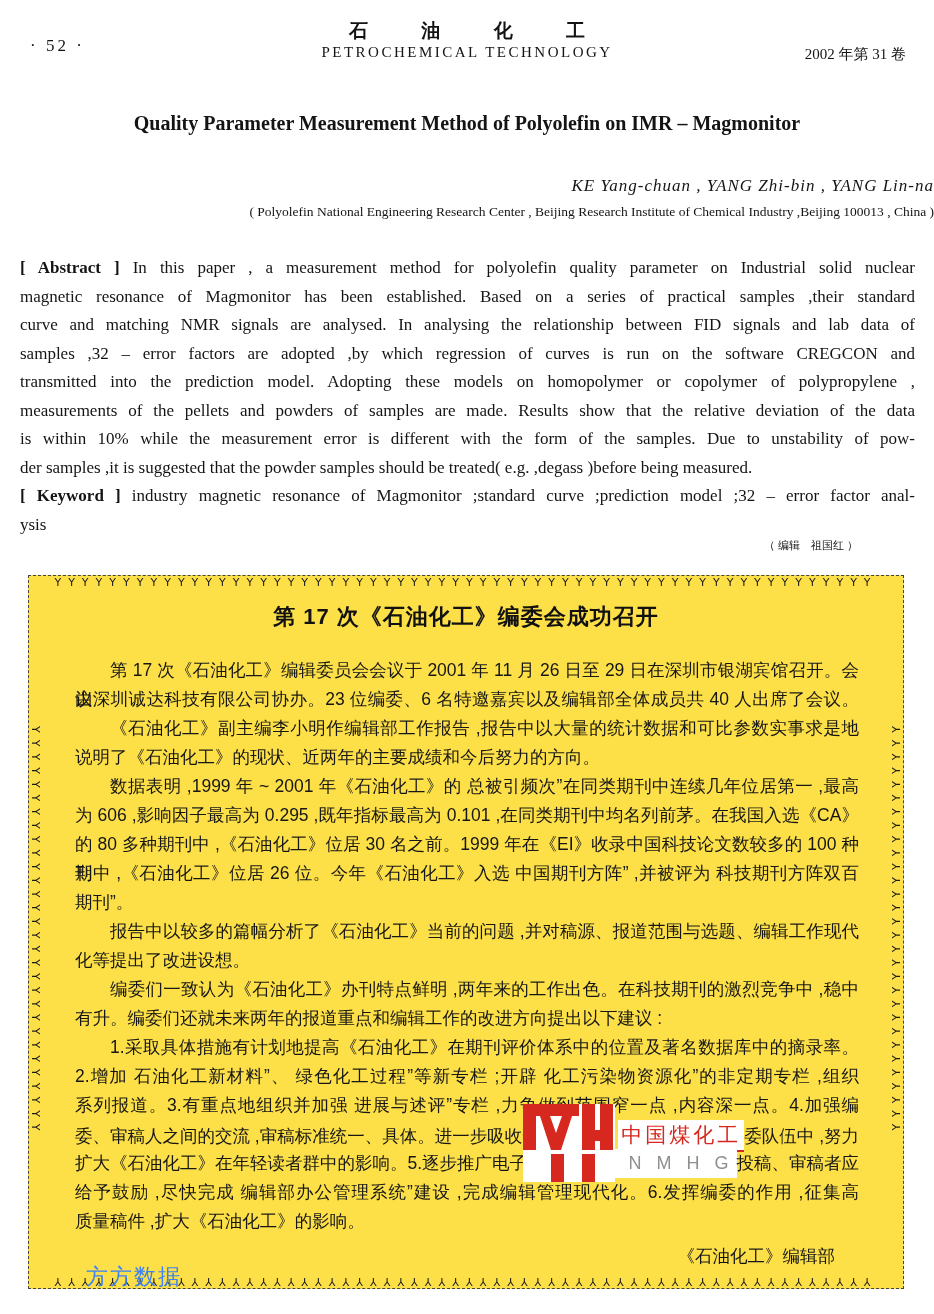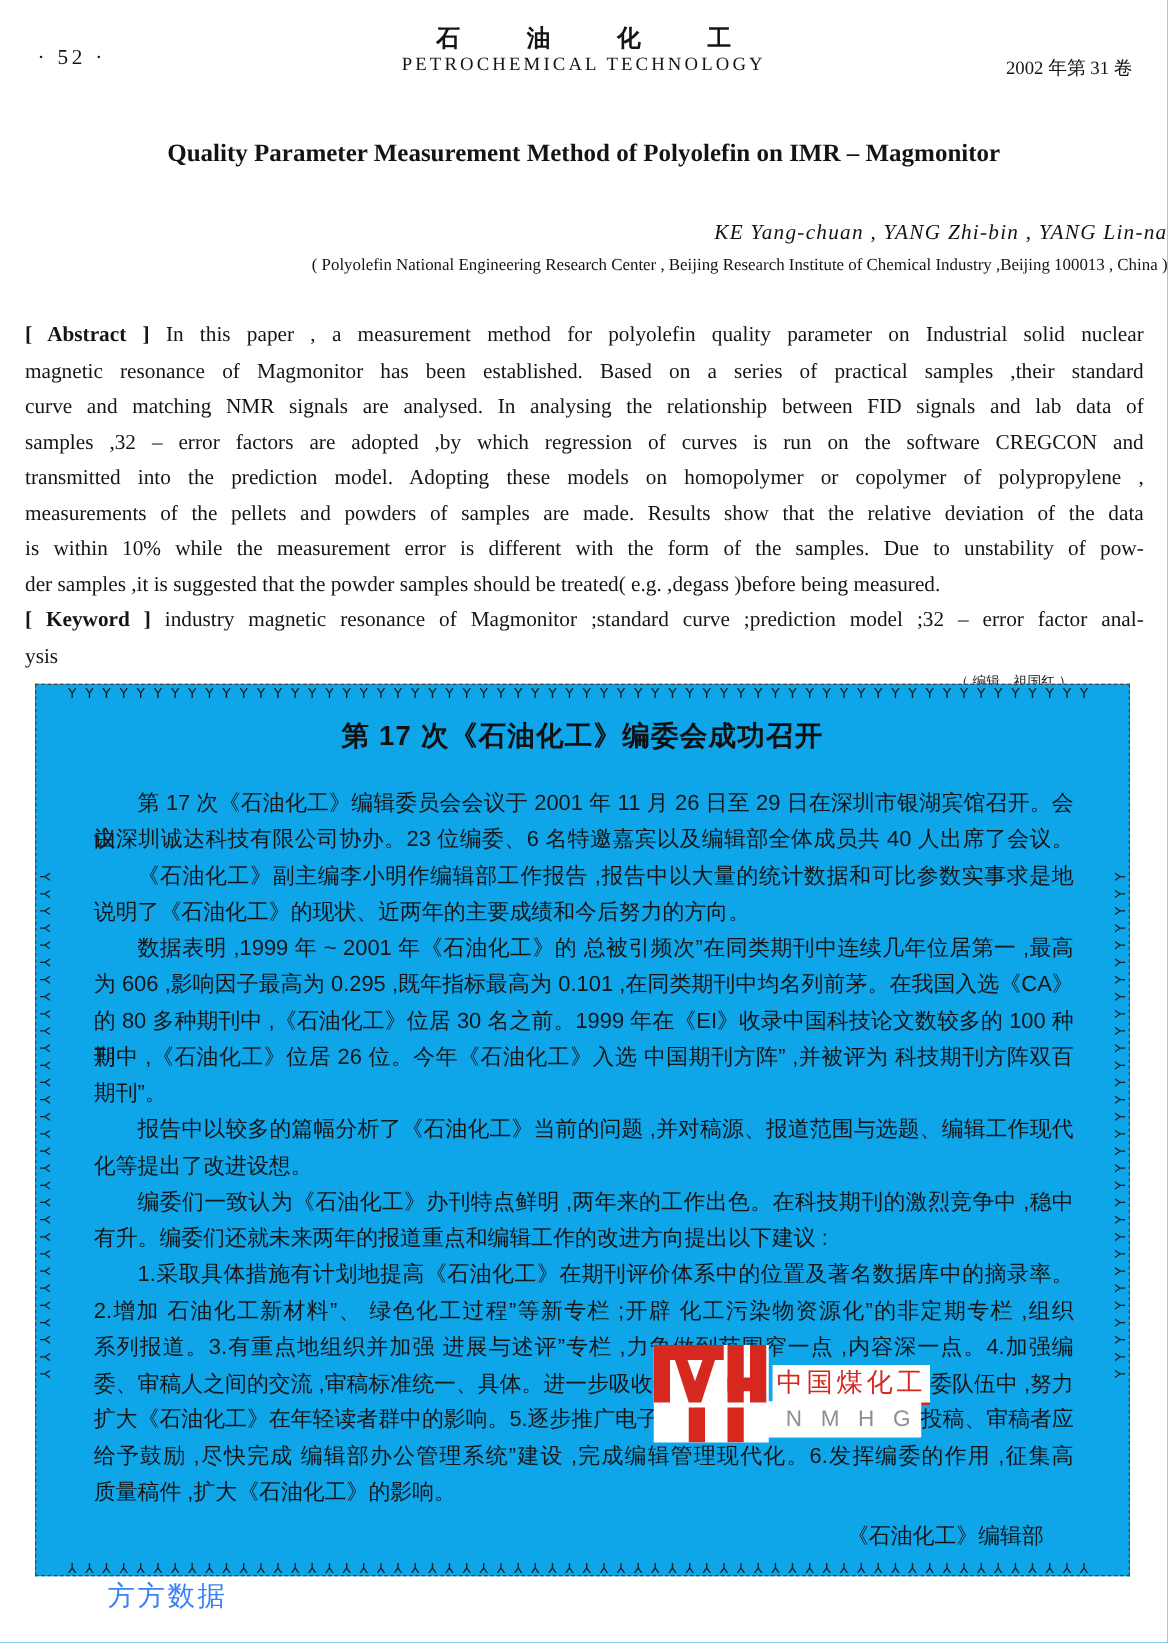--- a/index.html
+++ b/index.html
@@ -26,22 +26,22 @@
   
   .abstract { position:absolute; left:20px; top:254px; width:895px; font-size:17px; }
   .abs-line { height:28.5px; line-height:28.5px; text-align:justify; text-align-last:left;
               overflow:hidden; }
   .abs-line.fill { text-align-last:justify; }
   .abs-line b { font-family:"Liberation Serif", serif; }
   .editor-note { position:absolute; top:538px; right:76px; font-size:11px;
                  font-family:"Liberation Sans", sans-serif; }
 
   
-  .ann-box { position:absolute; left:28px; top:547px; width:876px; height:714px;
-             border:1px dashed #444; background:#0ea5e9; box-sizing:border-box; }
+  .ann-box { position:absolute; left:28px; top:575px; width:876px; height:714px;
+             border:1px dashed #444; background:#fde047; box-sizing:border-box; }
   .edge { position:absolute; color:#1a1a1a; font-family:"DejaVu Sans", sans-serif;
           font-size:11px; white-space:nowrap; overflow:hidden; pointer-events:none; }
   .edge.h { left:6px; right:6px; height:13px; line-height:13px; letter-spacing:7px; text-align:center; }
   .edge.top { top:0; }
   .edge.bottom { bottom:0; transform:scaleY(-1); }
   .edge.v { top:6px; bottom:6px; width:13px; writing-mode:vertical-rl; letter-spacing:7px; text-align:center; }
   .edge.left { left:0; }
   .edge.right { right:0; transform:scaleX(-1); }
 
   .ann-title { margin:26px 0 0 0; text-align:center; font-family:"Liberation Sans", sans-serif;

